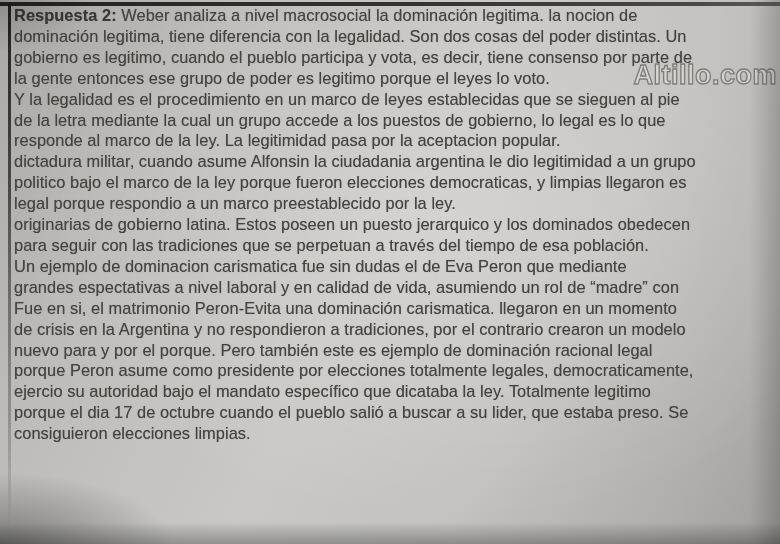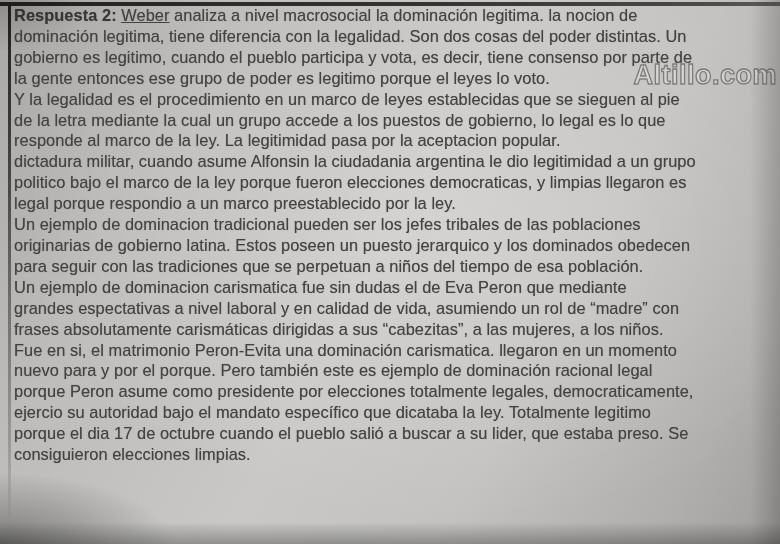--- a/index.html
+++ b/index.html
@@ -63,21 +63,21 @@
     top: 5px; left: 14px; right: 4px;
     color: #454340;
     font-size: 16.4px;
     line-height: 20.9px;
     letter-spacing: 0.05px;
     text-shadow: 0 0 0.7px rgba(70,68,65,0.55);
     filter: blur(0.22px);
   }
   .line { white-space: nowrap; }
   .seg-bold { font-weight: bold; color: #3a3835; }
-  .seg-underline { text-decoration: underline; }
+  .seg-underline { }
   
   .watermark {
     position: absolute;
     top: 60px; right: 3px;
     font-size: 27px;
     font-weight: bold;
     letter-spacing: 0.5px;
     color: rgba(205,204,202,0.28);
     -webkit-text-stroke: 1.3px rgba(110,109,107,0.85);
     text-shadow: 0.5px 0.5px 0.5px rgba(235,235,233,0.5);
@@ -95,27 +95,26 @@
       <div class="line"><span class="seg-bold">Respuesta 2</span><span class="seg-bold">: </span><span class="seg-underline">Weber</span><span> analiza a nivel macrosocial la dominación legitima. la nocion de</span></div>
       <div class="line"><span>dominación legitima, tiene diferencia con la legalidad. Son dos cosas del poder distintas. Un</span></div>
       <div class="line"><span>gobierno es legitimo, cuando el pueblo participa y vota, es decir, tiene consenso por parte de</span></div>
       <div class="line"><span>la gente entonces ese grupo de poder es legitimo porque el leyes lo voto.</span></div>
       <div class="line"><span>Y la legalidad es el procedimiento en un marco de leyes establecidas que se sieguen al pie</span></div>
       <div class="line"><span>de la letra mediante la cual un grupo accede a los puestos de gobierno, lo legal es lo que</span></div>
       <div class="line"><span>responde al marco de la ley. La legitimidad pasa por la aceptacion popular.</span></div>
       <div class="line"><span>dictadura militar, cuando asume Alfonsin la ciudadania argentina le dio legitimidad a un grupo</span></div>
       <div class="line"><span>politico bajo el marco de la ley porque fueron elecciones democraticas, y limpias llegaron es</span></div>
       <div class="line"><span>legal porque respondio a un marco preestablecido por la ley.</span></div>
-      <div class="line"><span>Un ejemplo de dominacion tradicional pueden ser los jefes tribales de las poblaciones</span></div>
       <div class="line"><span>originarias de gobierno latina. Estos poseen un puesto jerarquico y los dominados obedecen</span></div>
-      <div class="line"><span>para seguir con las tradiciones que se perpetuan a niños del tiempo de esa población.</span></div>
+      <div class="line"><span>para seguir con las tradiciones que se perpetuan a través del tiempo de esa población.</span></div>
       <div class="line"><span>Un ejemplo de dominacion carismatica fue sin dudas el de Eva Peron que mediante</span></div>
       <div class="line"><span>grandes espectativas a nivel laboral y en calidad de vida, asumiendo un rol de “madre” con</span></div>
-      <div class="line"><span>frases absolutamente carismáticas dirigidas a sus “cabezitas”, a las mujeres, a los niños.</span></div>
       <div class="line"><span>Fue en si, el matrimonio Peron-Evita una dominación carismatica. llegaron en un momento</span></div>
+      <div class="line"><span>de crisis en la Argentina y no respondieron a tradiciones, por el contrario crearon un modelo</span></div>
       <div class="line"><span>nuevo para y por el porque. Pero también este es ejemplo de dominación racional legal</span></div>
       <div class="line"><span>porque Peron asume como presidente por elecciones totalmente legales, democraticamente,</span></div>
       <div class="line"><span>ejercio su autoridad bajo el mandato específico que dicataba la ley. Totalmente legitimo</span></div>
       <div class="line"><span>porque el dia 17 de octubre cuando el pueblo salió a buscar a su lider, que estaba preso. Se</span></div>
       <div class="line"><span>consiguieron elecciones limpias.</span></div>
     </div>
 
   <div class="watermark">Altillo.com</div>
 
   <div class="shade-right"></div>

